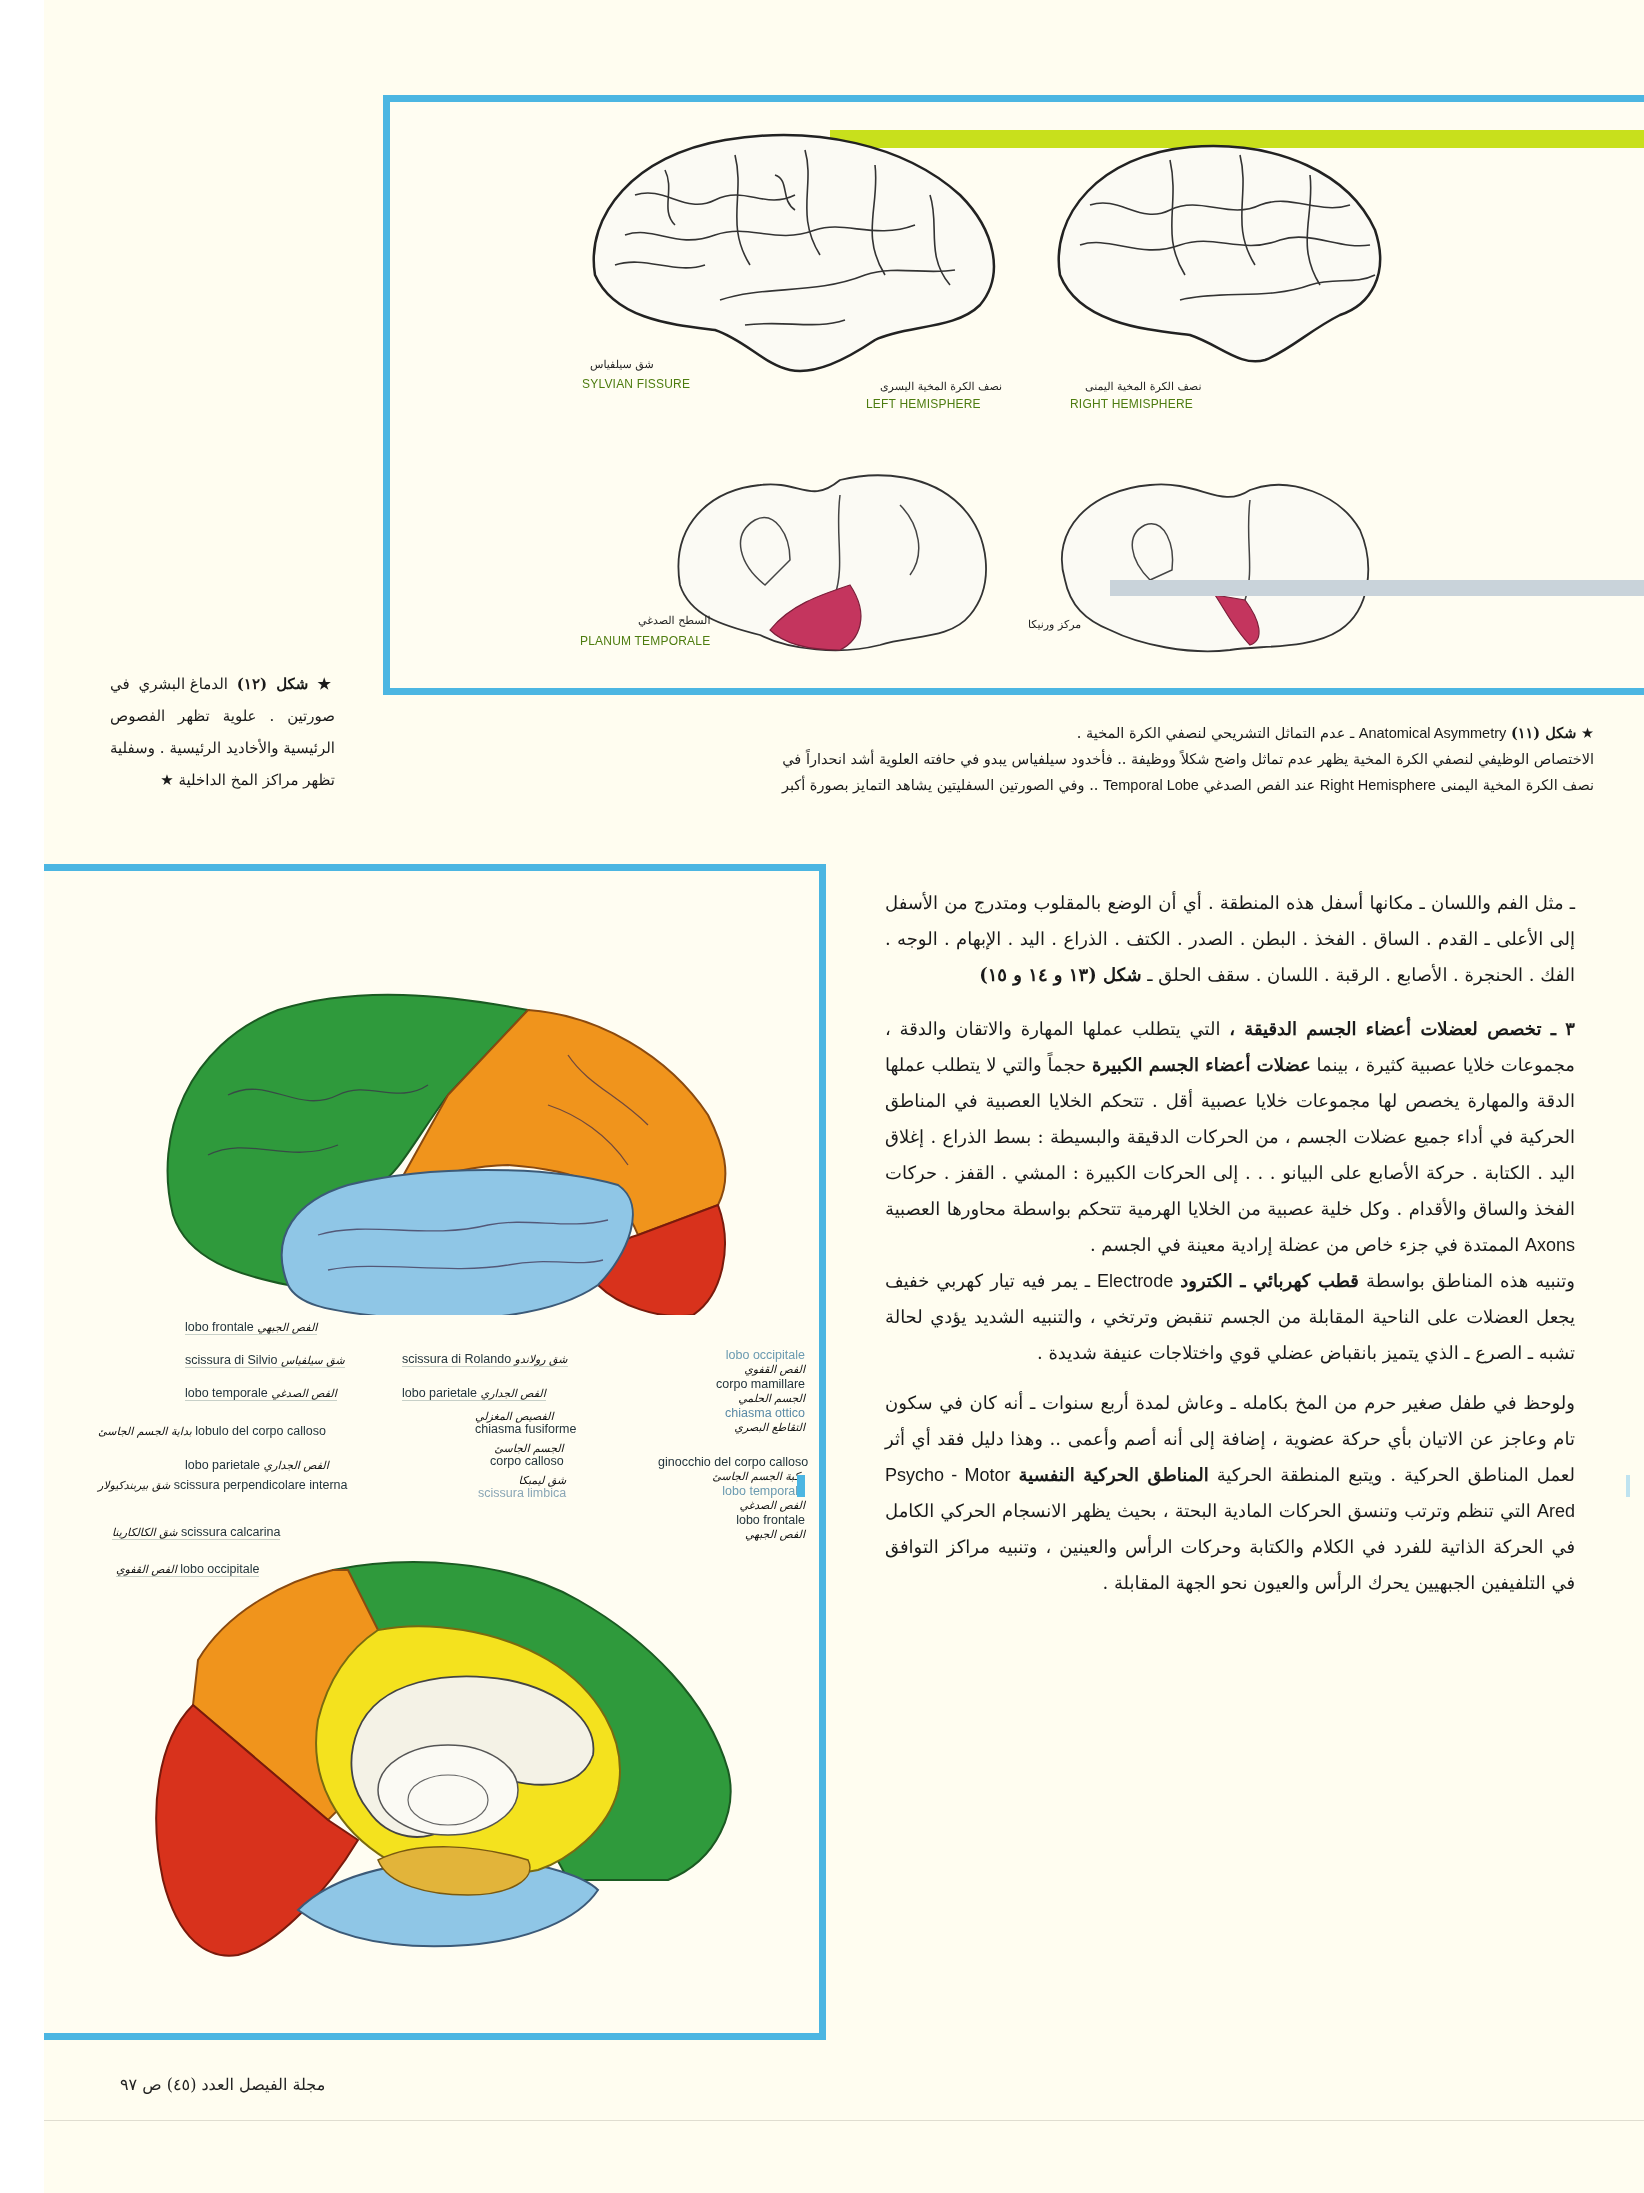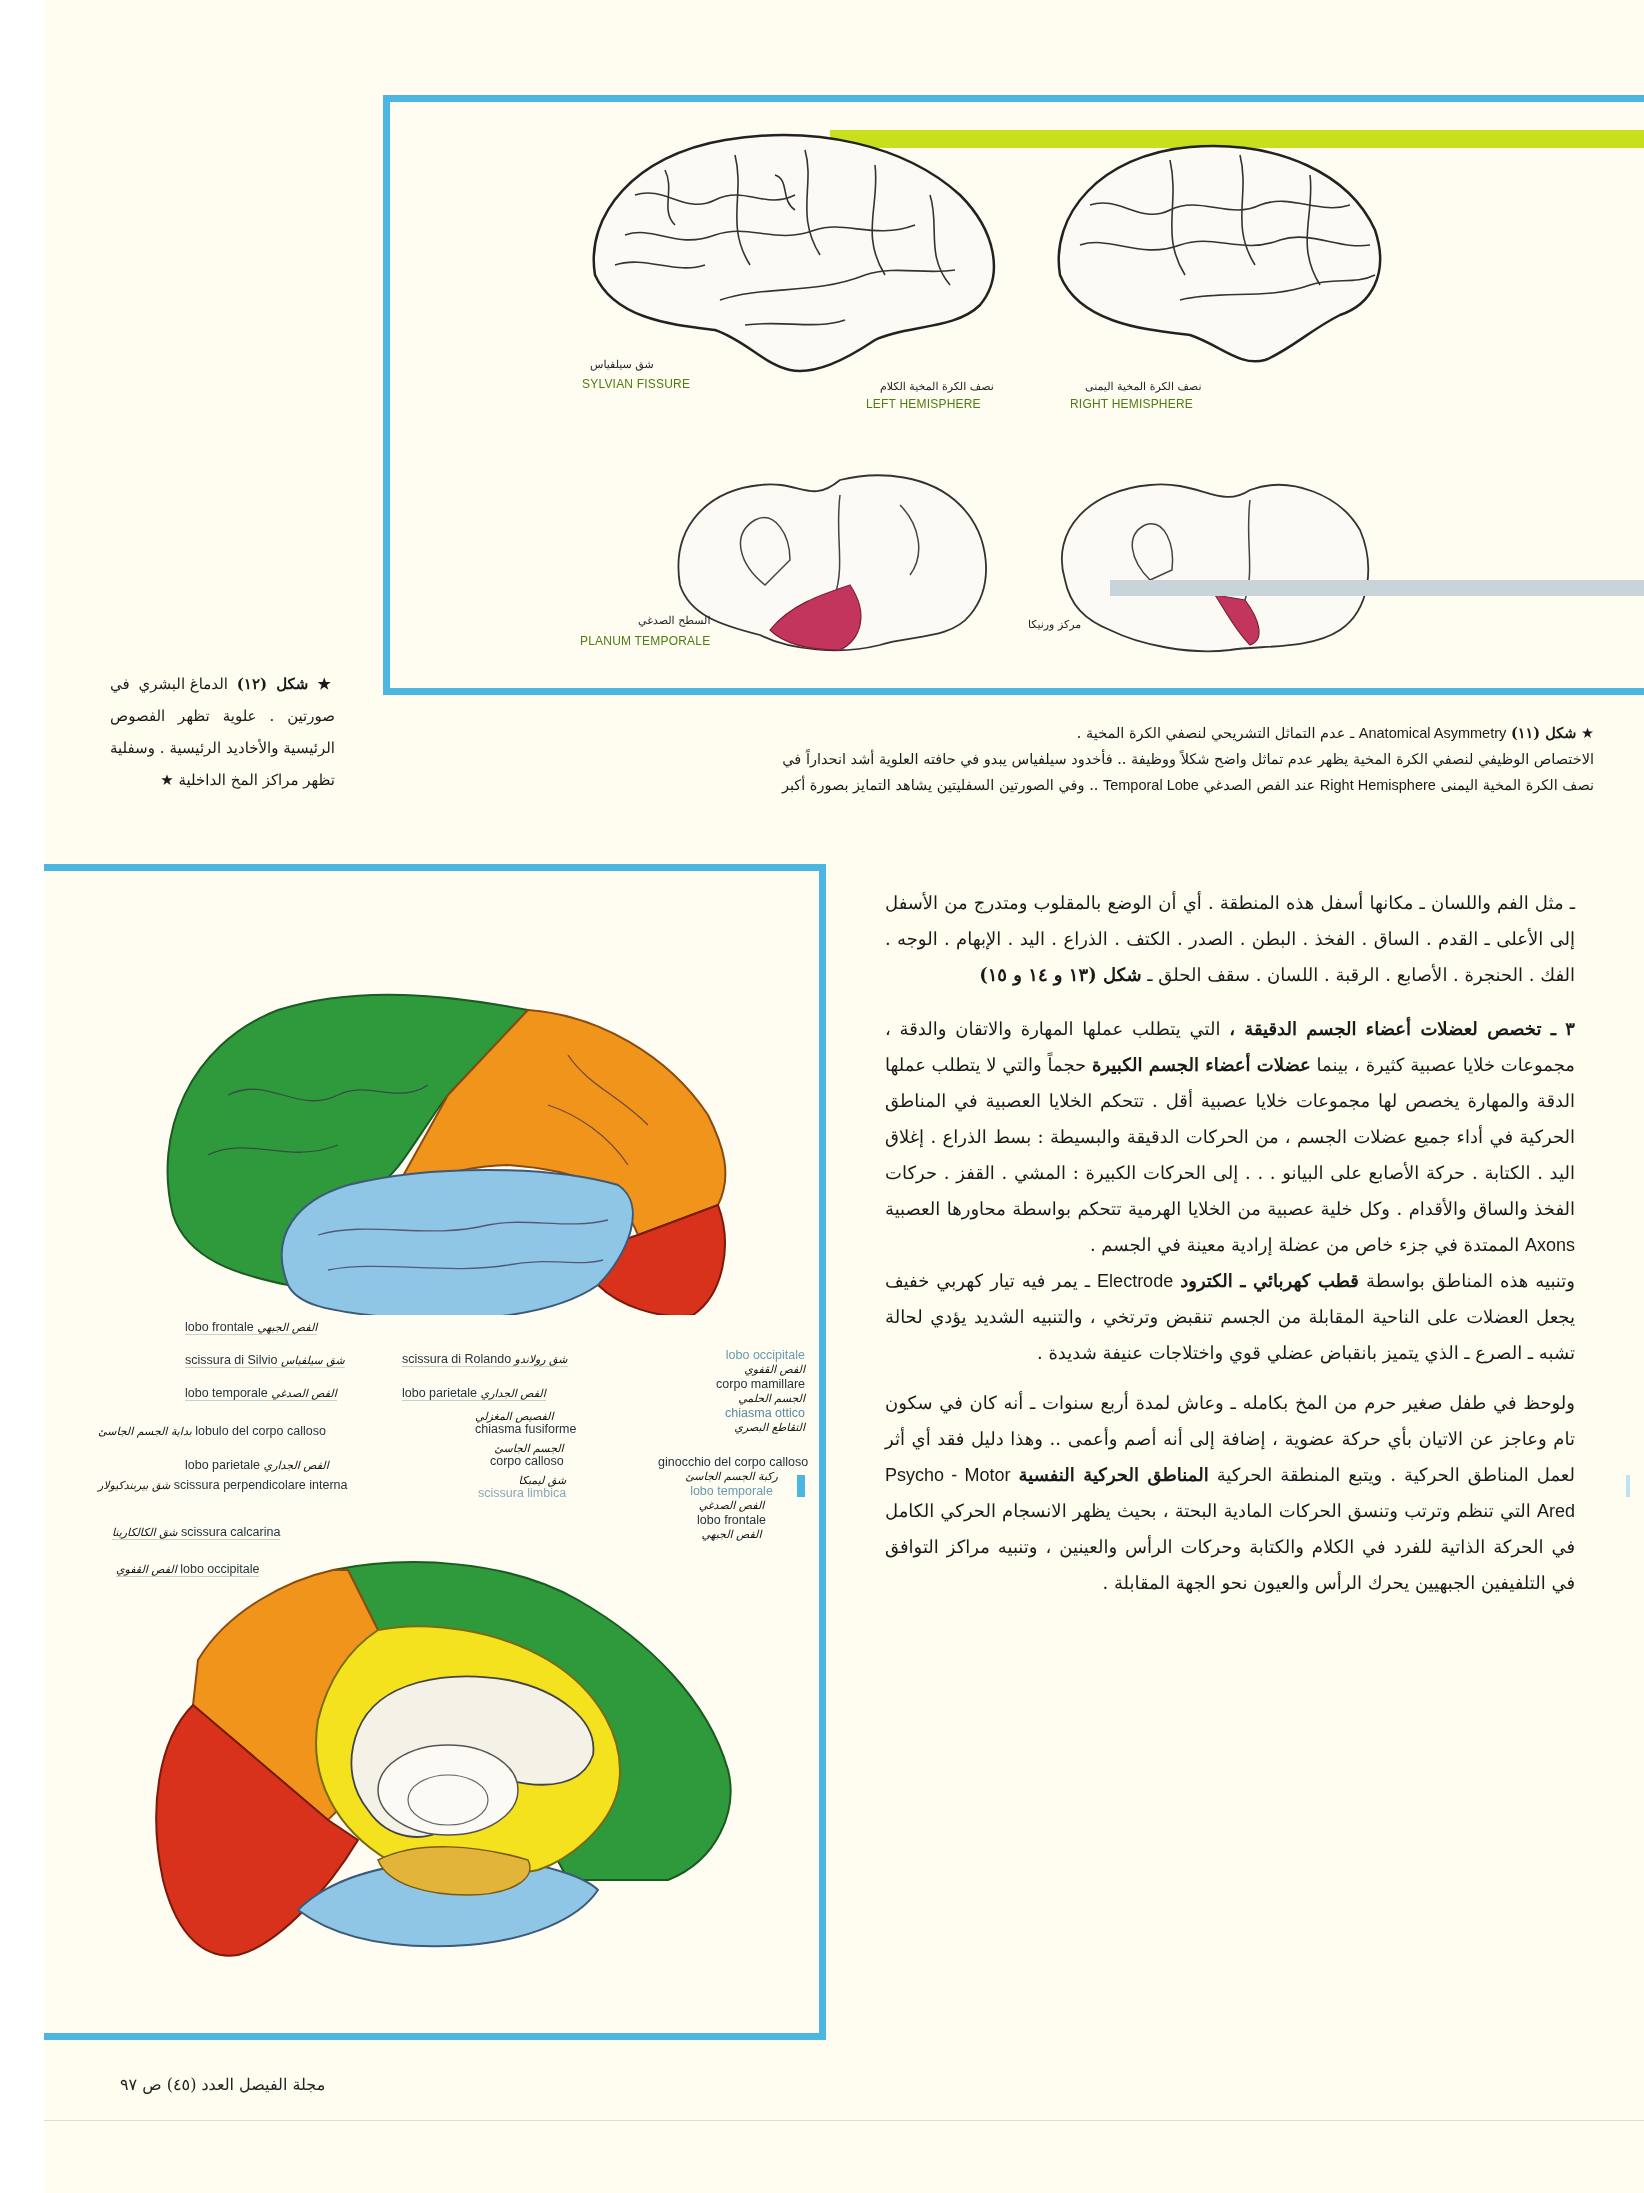--- a/index.html
+++ b/index.html
@@ -65,21 +65,21 @@
     <path d="M50,70 C80,60 100,90 130,75 C160,60 190,85 220,70 C250,58 280,80 310,70"></path>
     <path d="M40,110 C70,100 100,125 140,110 C175,98 200,120 240,105 C270,95 300,115 330,110"></path>
     <path d="M130,25 C140,70 120,100 145,140"></path>
     <path d="M200,20 C210,60 190,90 215,130"></path>
     <path d="M270,40 C275,80 255,110 280,150"></path>
     <path d="M140,165 C180,155 230,165 270,150 C295,142 315,150 335,140"></path>
   </g>
 </svg>
 <div class="lbl-ar" style="left:590px;top:358px">شق سيلفياس</div>
 <div class="lbl-en" style="left:582px;top:377px">SYLVIAN FISSURE</div>
-<div class="lbl-ar" style="left:880px;top:380px">نصف الكرة المخية الكلام</div>
+<div class="lbl-ar" style="left:880px;top:380px">نصف الكرة المخية اليسرى</div>
 <div class="lbl-en" style="left:866px;top:397px">LEFT HEMISPHERE</div>
 <div class="lbl-ar" style="left:1085px;top:380px">نصف الكرة المخية اليمنى</div>
 <div class="lbl-en" style="left:1070px;top:397px">RIGHT HEMISPHERE</div>
 
 <svg class="drawing" style="left:670px;top:465px" width="330" height="190" viewBox="0 0 330 190">
   <path d="M10,120 C0,60 40,25 90,20 C130,15 140,40 170,15 C210,5 260,10 290,40 C320,70 325,120 300,150 C280,175 240,170 210,180 C170,190 120,185 90,170 C50,160 20,150 10,120 Z" fill="#fbfaf4" stroke="#333" stroke-width="1.8"></path>
   <path d="M95,120 C70,100 60,70 85,55 C105,45 120,70 120,95 Z" fill="#fbfaf4" stroke="#444" stroke-width="1.5"></path>
   <path d="M170,30 C165,70 175,100 165,130" stroke="#444" stroke-width="1.5" fill="none"></path>
   <path d="M100,165 C120,140 150,130 180,120 C200,150 190,175 170,185 C140,185 115,180 100,165 Z" fill="#c4355e" stroke="#7a1f3a" stroke-width="1.2"></path>
   <path d="M230,40 C250,60 255,90 240,110" stroke="#444" stroke-width="1.5" fill="none"></path>
@@ -201,21 +201,21 @@
 </div>
 
 <div class="it-lbl" style="left:655px;top:1348px;text-align:right;line-height:14.5px;width:110px">
   <div style="color:#6a9ab0">lobo occipitale</div>
   <div class="hw">الفص القفوي</div>
   <div>corpo mamillare</div>
   <div class="hw">الجسم الحلمي</div>
   <div style="color:#5a8aa6">chiasma ottico</div>
   <div class="hw">التقاطع البصري</div>
 </div>
-<div class="it-lbl" style="left:618px;top:1455px;text-align:center;line-height:14.5px;width:147px">
+<div class="it-lbl" style="left:618px;top:1455px;text-align:right;line-height:14.5px;width:147px">
   <div>ginocchio del corpo calloso</div>
   <div class="hw">ركبة الجسم الجاسئ</div>
   <div style="color:#6a9ab0">lobo temporale</div>
   <div class="hw">الفص الصدغي</div>
   <div>lobo frontale</div>
   <div class="hw">الفص الجبهي</div>
 </div>
 
 <div class="tick" style="left:797px;top:1475px"></div>
 <div class="tick" style="left:1626px;top:1475px;width:4px;background:#bfe3f0"></div>

